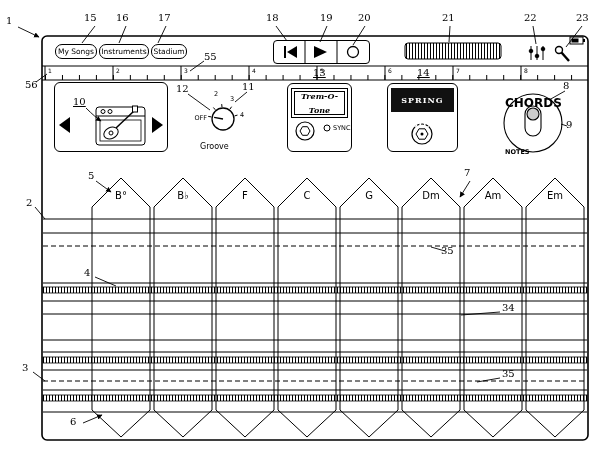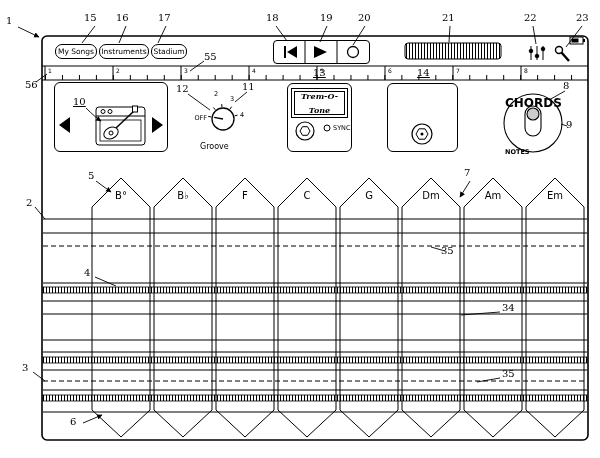--- a/index.html
+++ b/index.html
@@ -213,20 +213,21 @@
   <div class="lbl" style="left:214px;top:90px;font-size:6.5px">2</div>
   <div class="lbl" style="left:230px;top:95px;font-size:6.5px">3</div>
   <div class="lbl" style="left:240px;top:111px;font-size:6.5px">4</div>
   <div class="lbl" style="left:200px;top:142px;width:46px;text-align:left;font-size:8px">Groove</div>
 
   <div class="box" style="left:287px;top:83px;width:65px;height:69px;border-radius:6px"></div>
   <div class="banner-trem" style="left:291px;top:88px;width:57px;height:30px;line-height:14px">Trem-O-Tone</div>
   <div class="lbl" style="left:333px;top:124px;font-size:6.5px">SYNC</div>
 
   <div class="box" style="left:387px;top:83px;width:71px;height:69px;border-radius:6px"></div>
+  <div class="banner-dark" style="left:391px;top:88px;width:63px;height:24px;line-height:24px">SPRING BOX</div>
 
   <div class="lbl" style="left:505px;top:96px;width:56px;text-align:center;font-size:12px;font-weight:bold">CHORDS</div>
   <div class="lbl" style="left:505px;top:148px;width:56px;text-align:left;font-size:6.5px;font-weight:bold">NOTES</div>
 
   <div class="chord" style="left:93px">B°</div>
   <div class="chord" style="left:155px">B♭</div>
   <div class="chord" style="left:217px">F</div>
   <div class="chord" style="left:279px">C</div>
   <div class="chord" style="left:341px">G</div>
   <div class="chord" style="left:403px">Dm</div>

